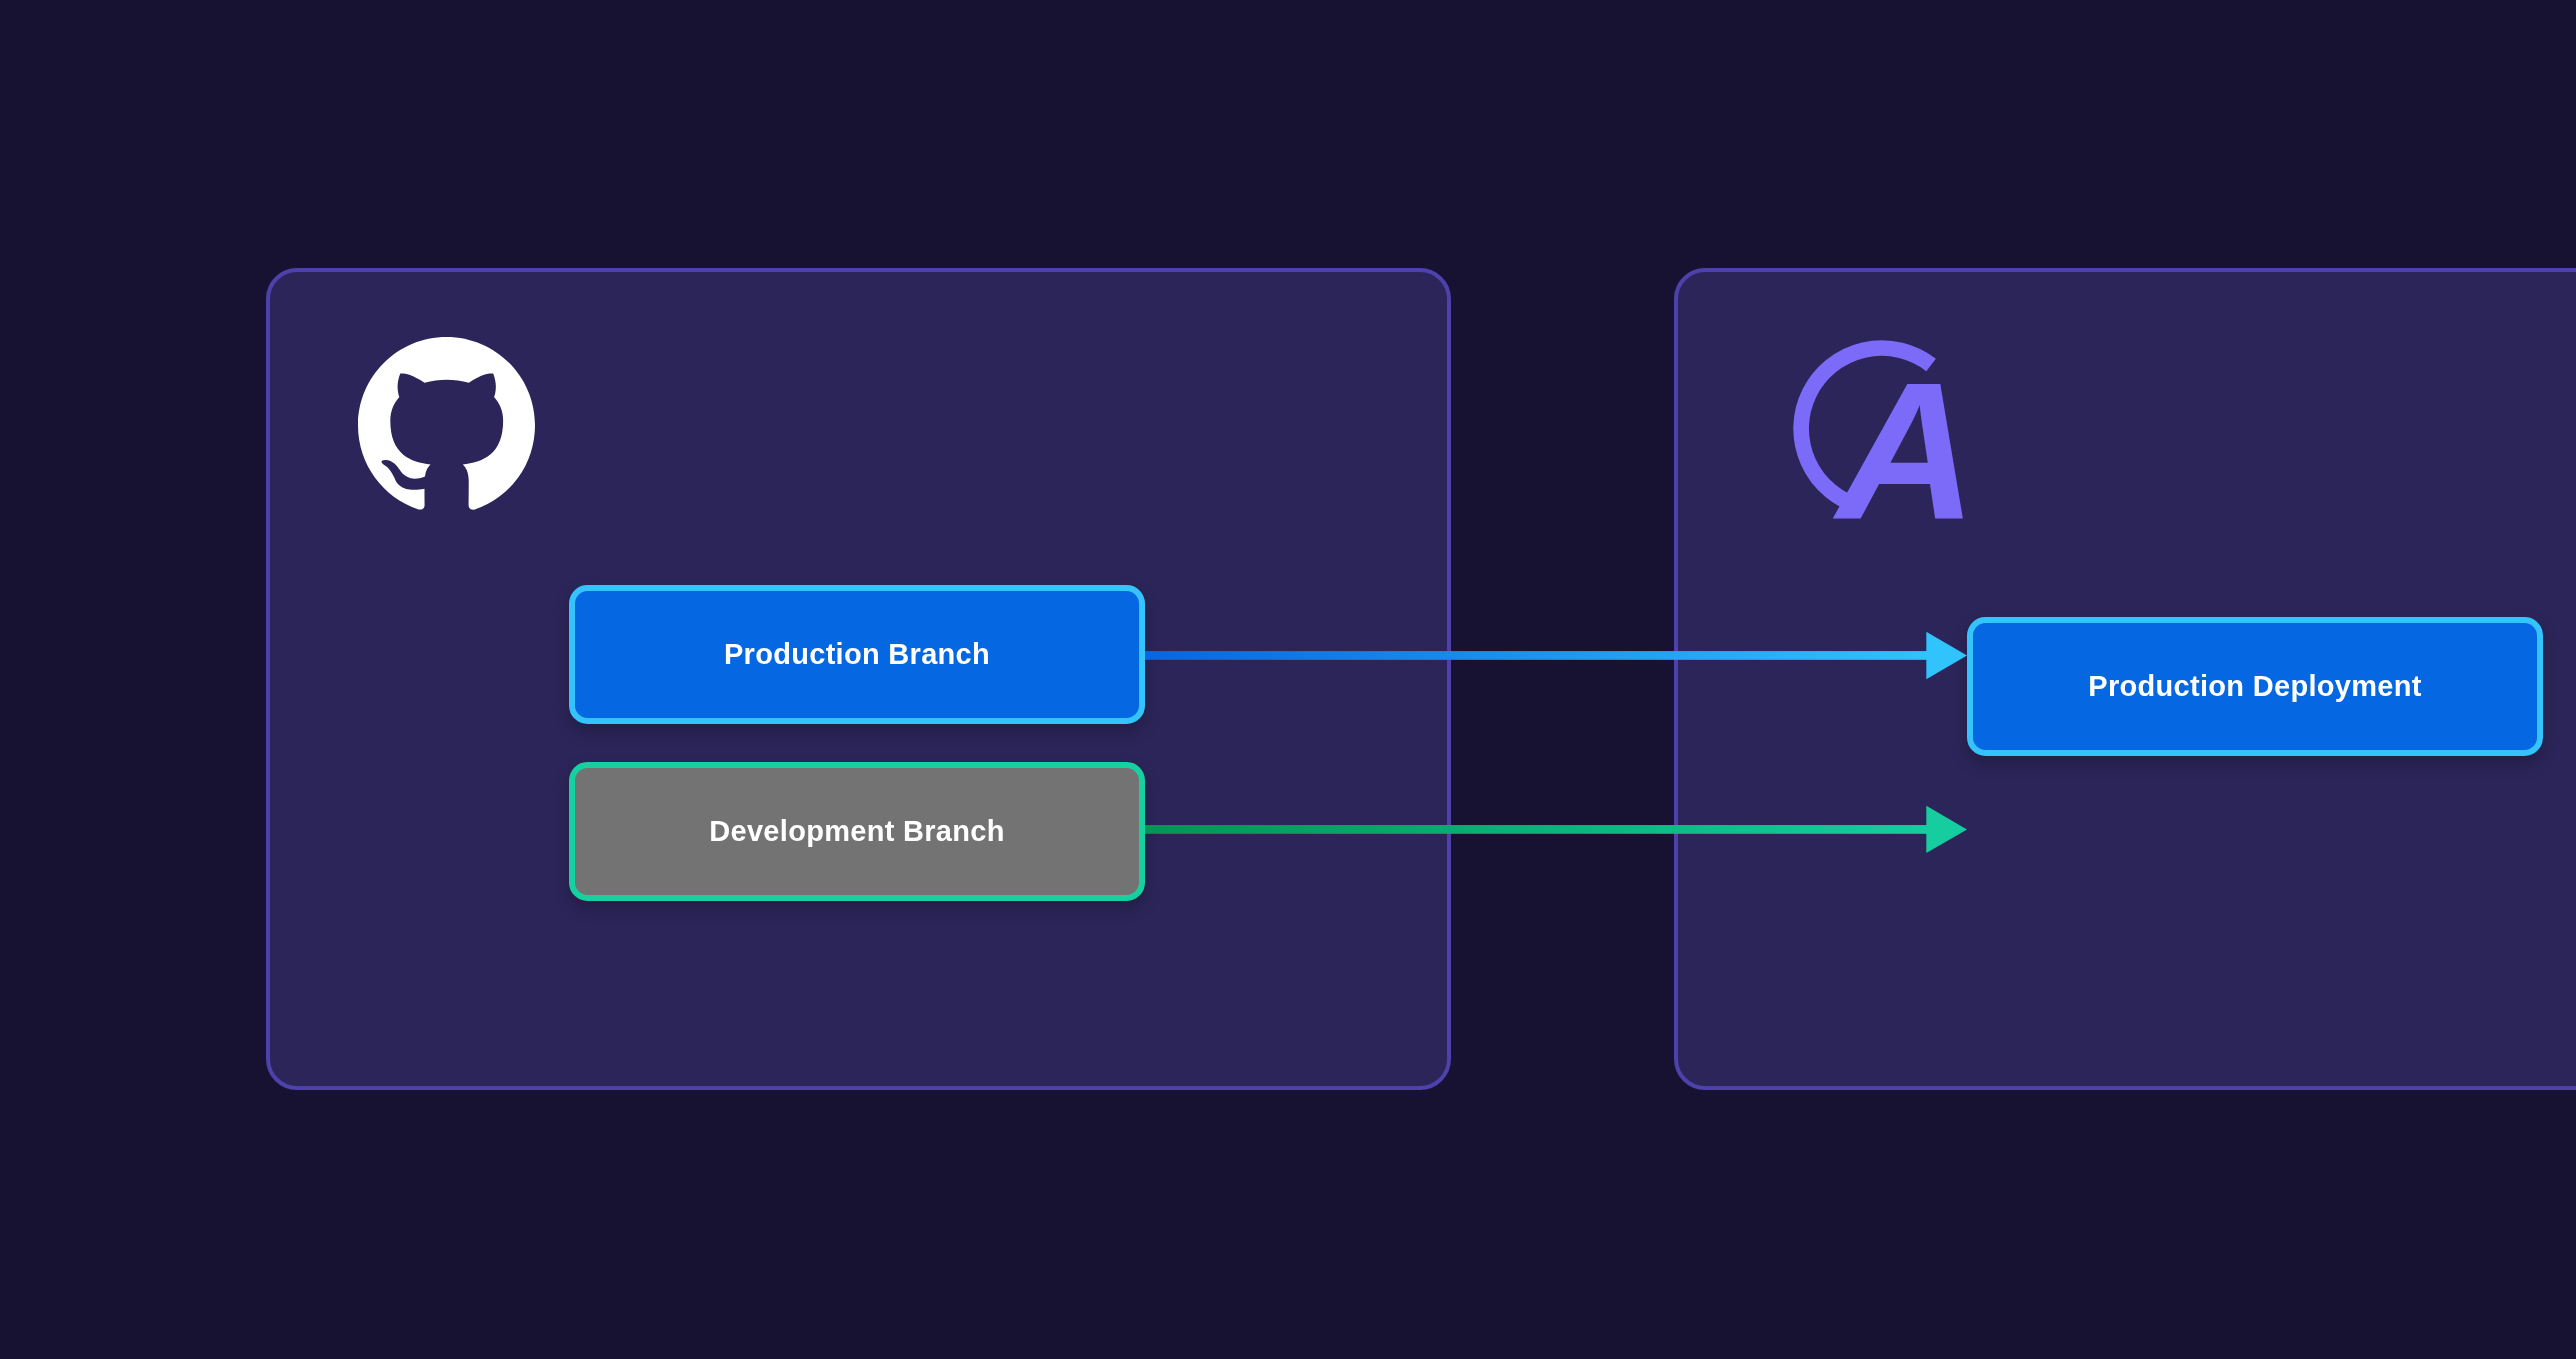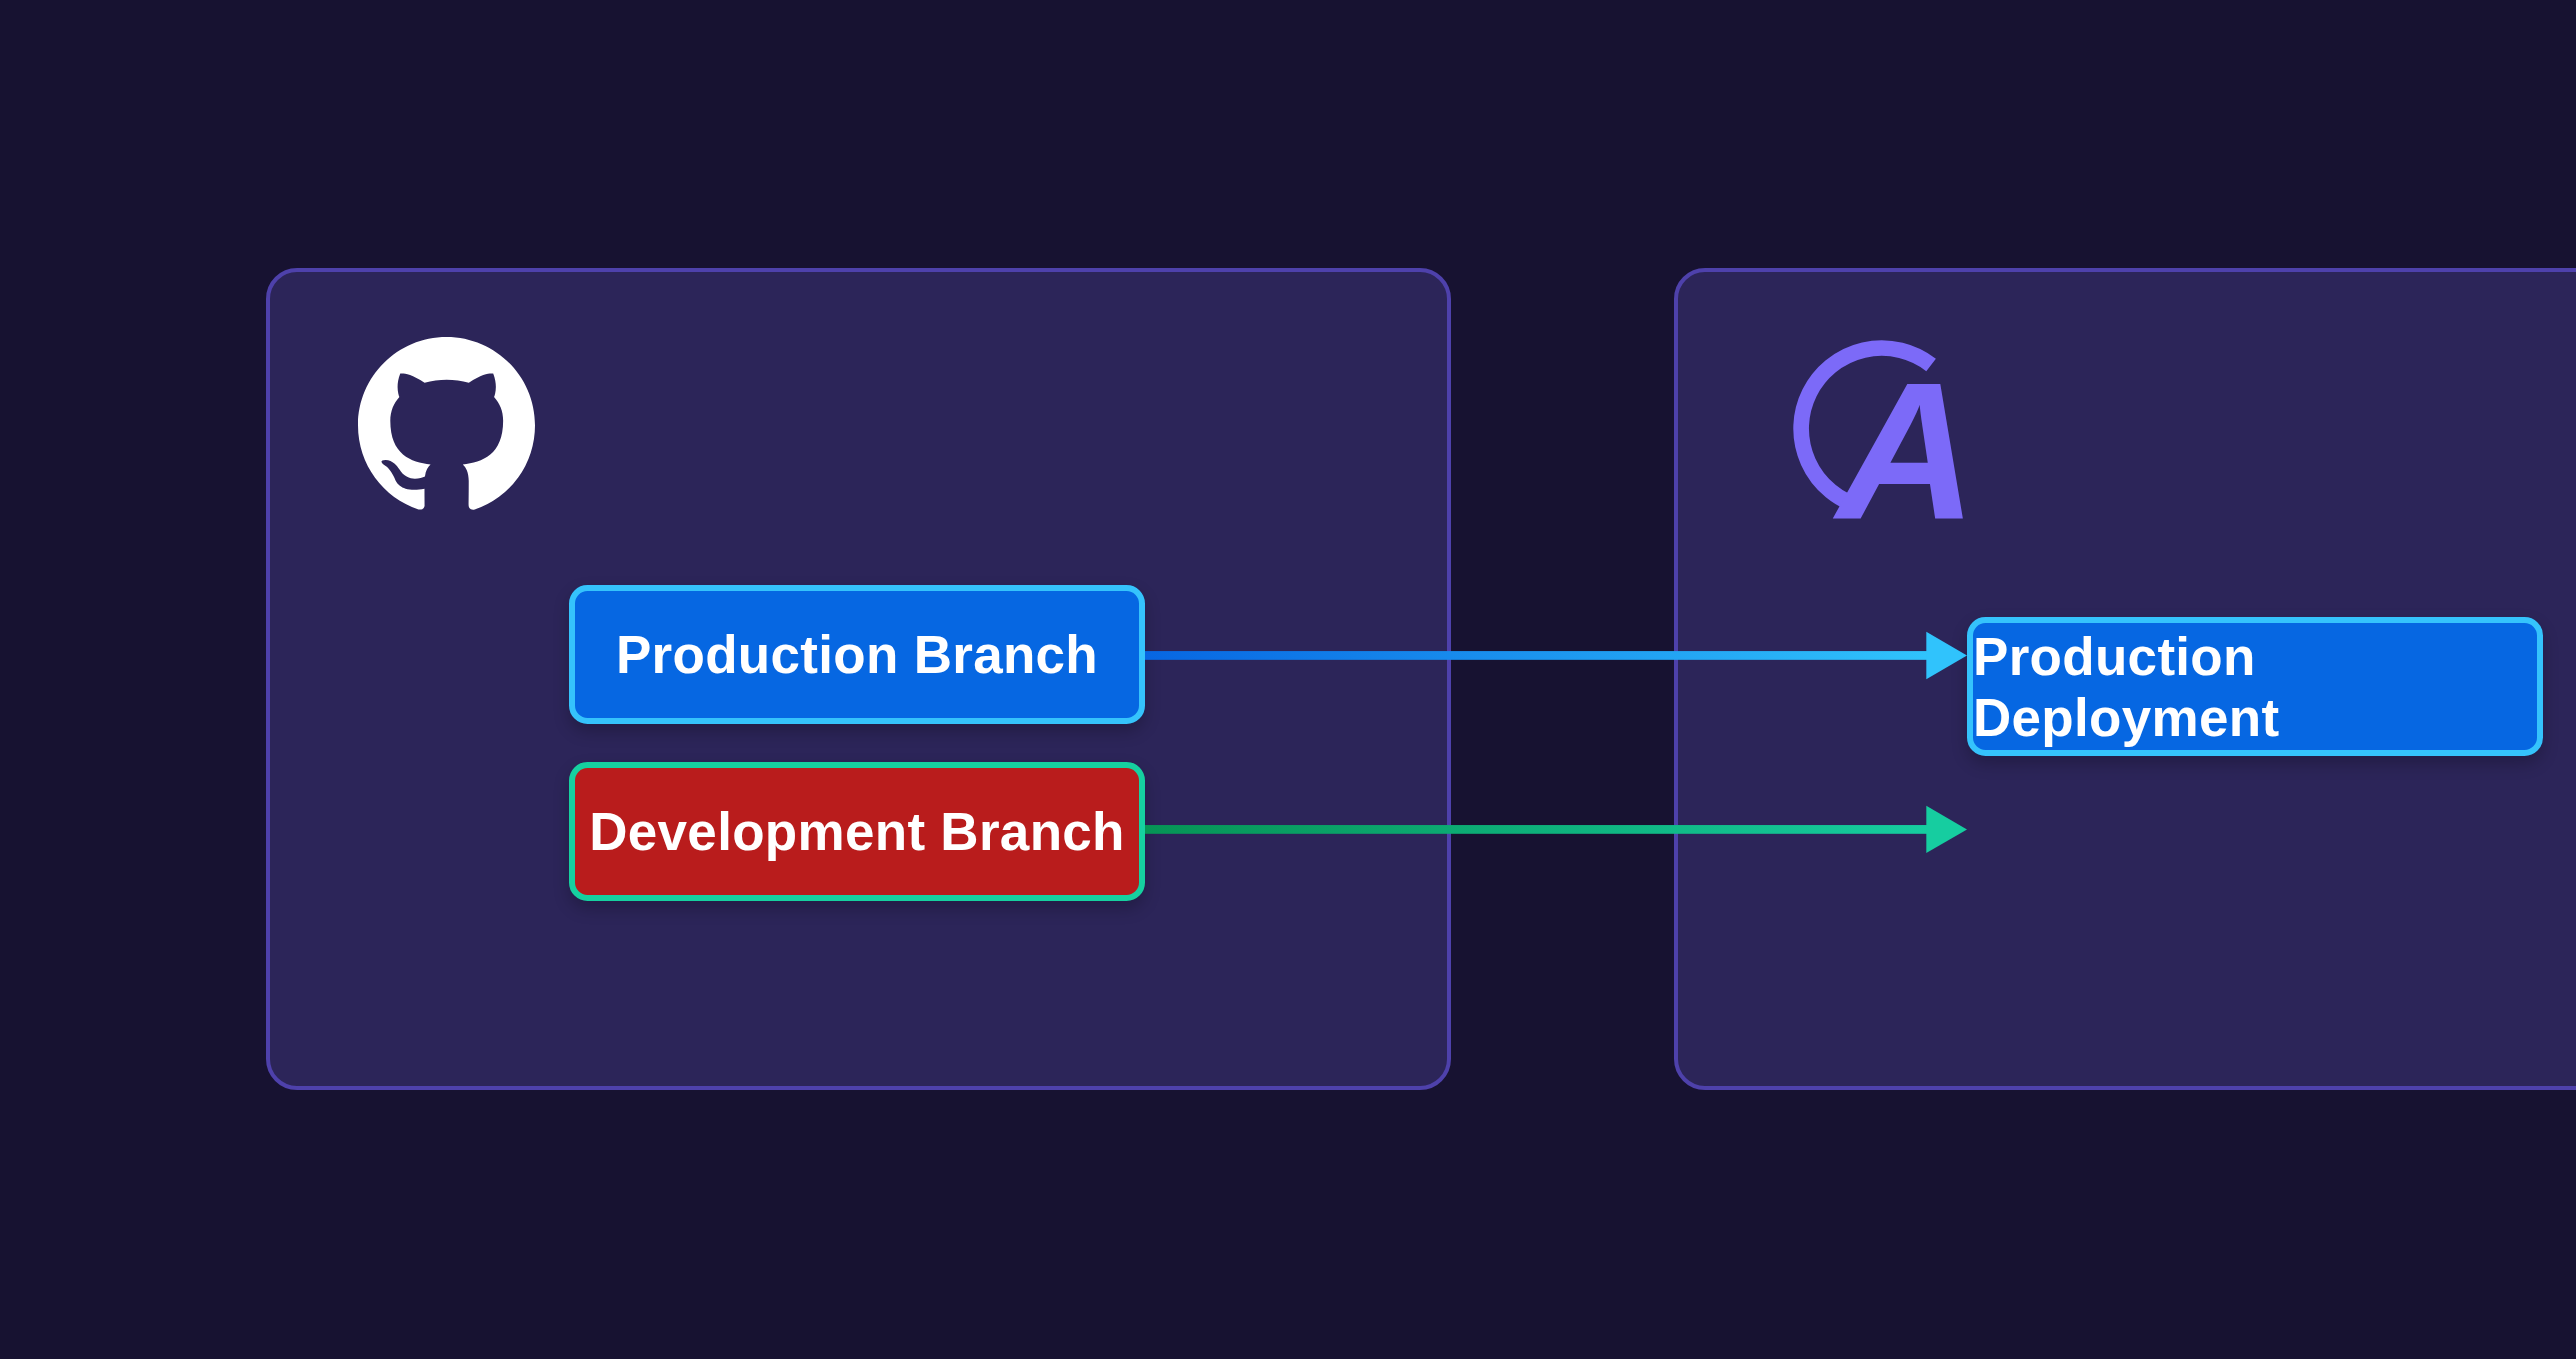--- a/index.html
+++ b/index.html
@@ -19,25 +19,25 @@
     position:absolute;top:393px;left:0;width:100%;
     text-align:center;color:#e0dcf3;font-size:49px;font-weight:bold;
     line-height:60px;letter-spacing:0.3px;
   }
   .hdr-icon{position:absolute;}
   .github-icon{left:358px;top:337px;}
   .workspace-icon{left:1792px;top:330px;}
   .node{
     position:absolute;width:576px;height:139px;border-radius:18.5px;
     box-sizing:border-box;display:flex;align-items:center;justify-content:center;
-    color:#ffffff;font-size:53px;font-weight:bold;letter-spacing:0.3px;
+    color:#ffffff;font-size:29px;font-weight:bold;letter-spacing:0.3px;
     box-shadow:0 7.2px 15.5px rgba(0,0,0,0.22);
   }
   .node.blue{background:#0667e2;border:6.7px solid #35c3fc;}
-  .node.green{background:#b91c1c;border:6.7px solid #16d0a0;}
+  .node.green{background:#737373;border:6.7px solid #16d0a0;}
   .col-left{left:569px;}
   .col-right{left:1967px;margin-top:32px;}
   .row-1{top:585px;}
   .row-2{top:762px;}
   .arrow{position:absolute;left:1145px;width:822px;height:98px;}
   .arrow.blue-arrow{top:608px;}
   .arrow.green-arrow{top:783px;}
 </style>
 </head>
 <body>

